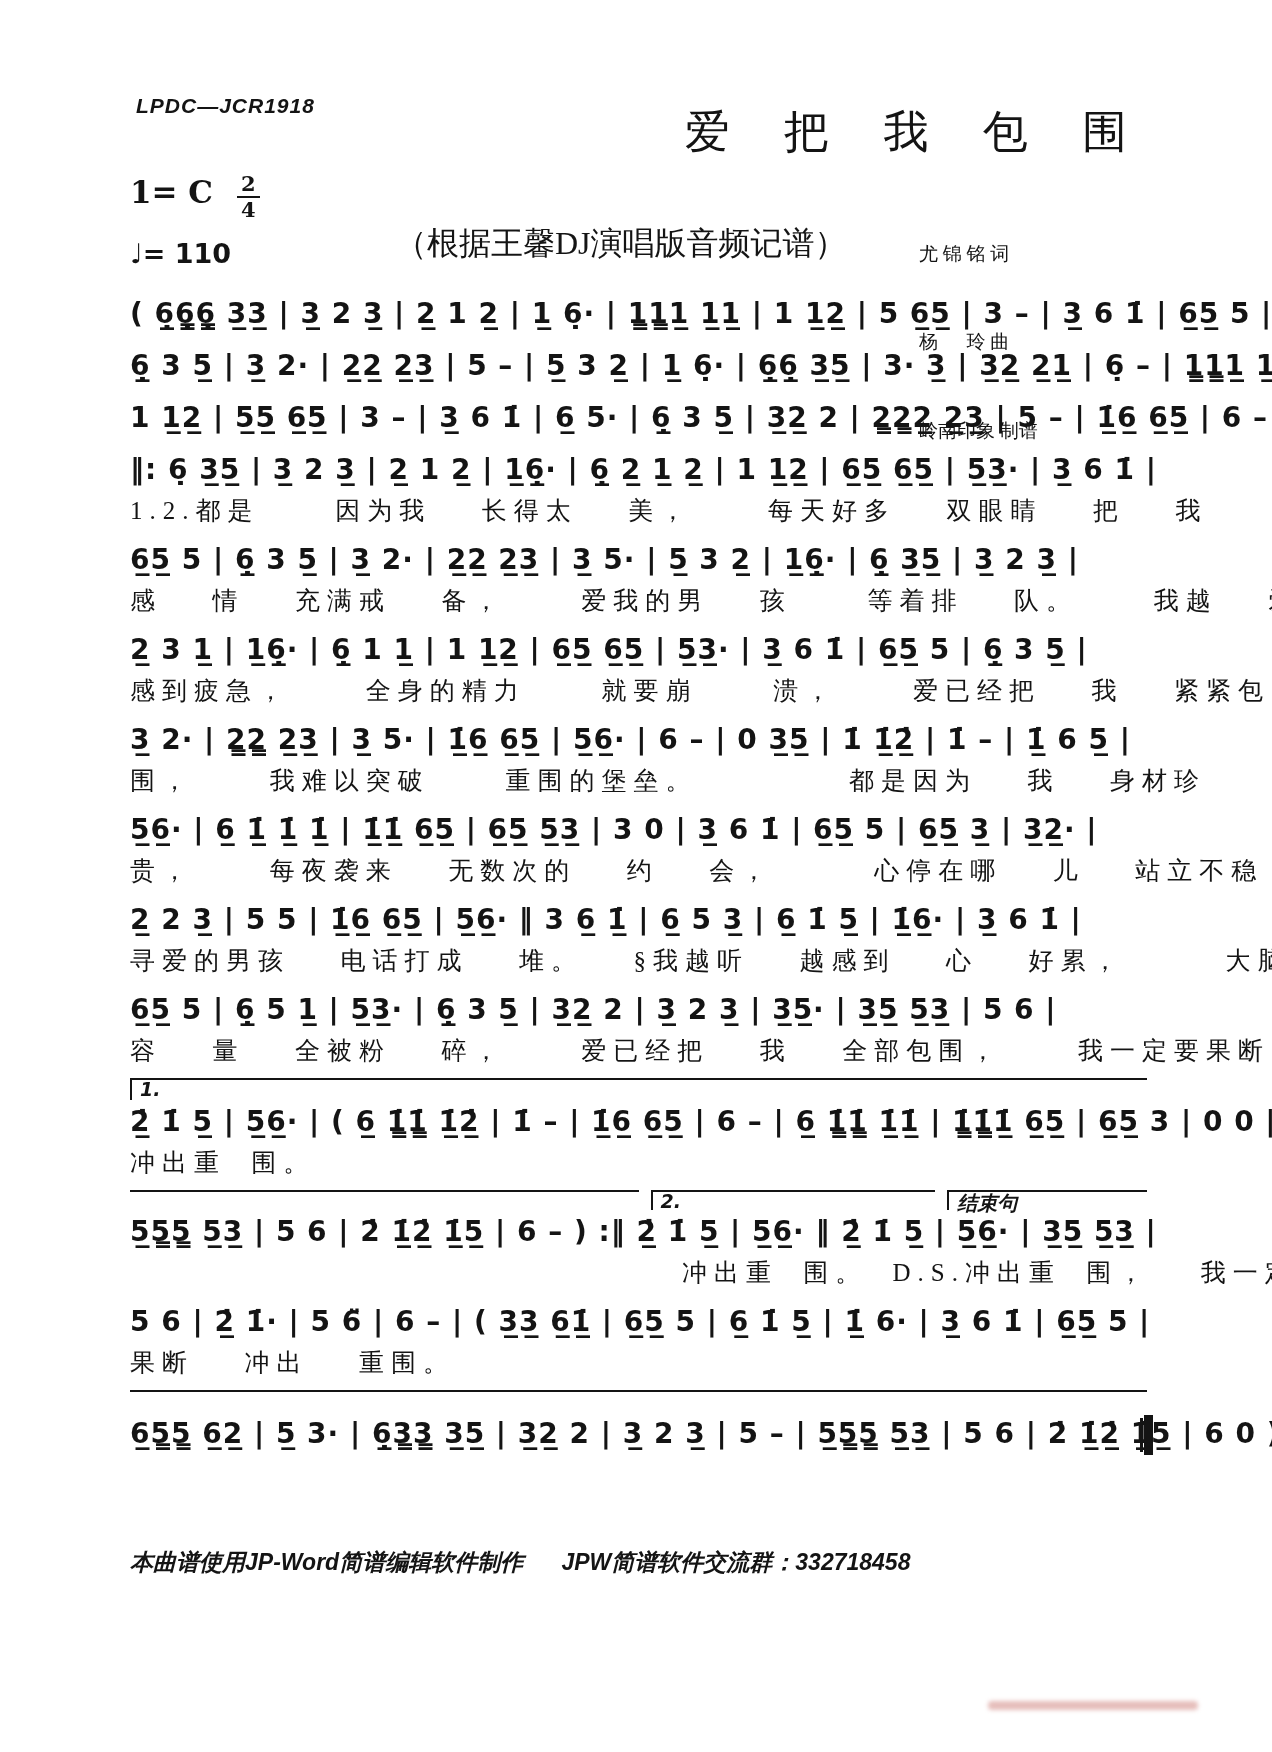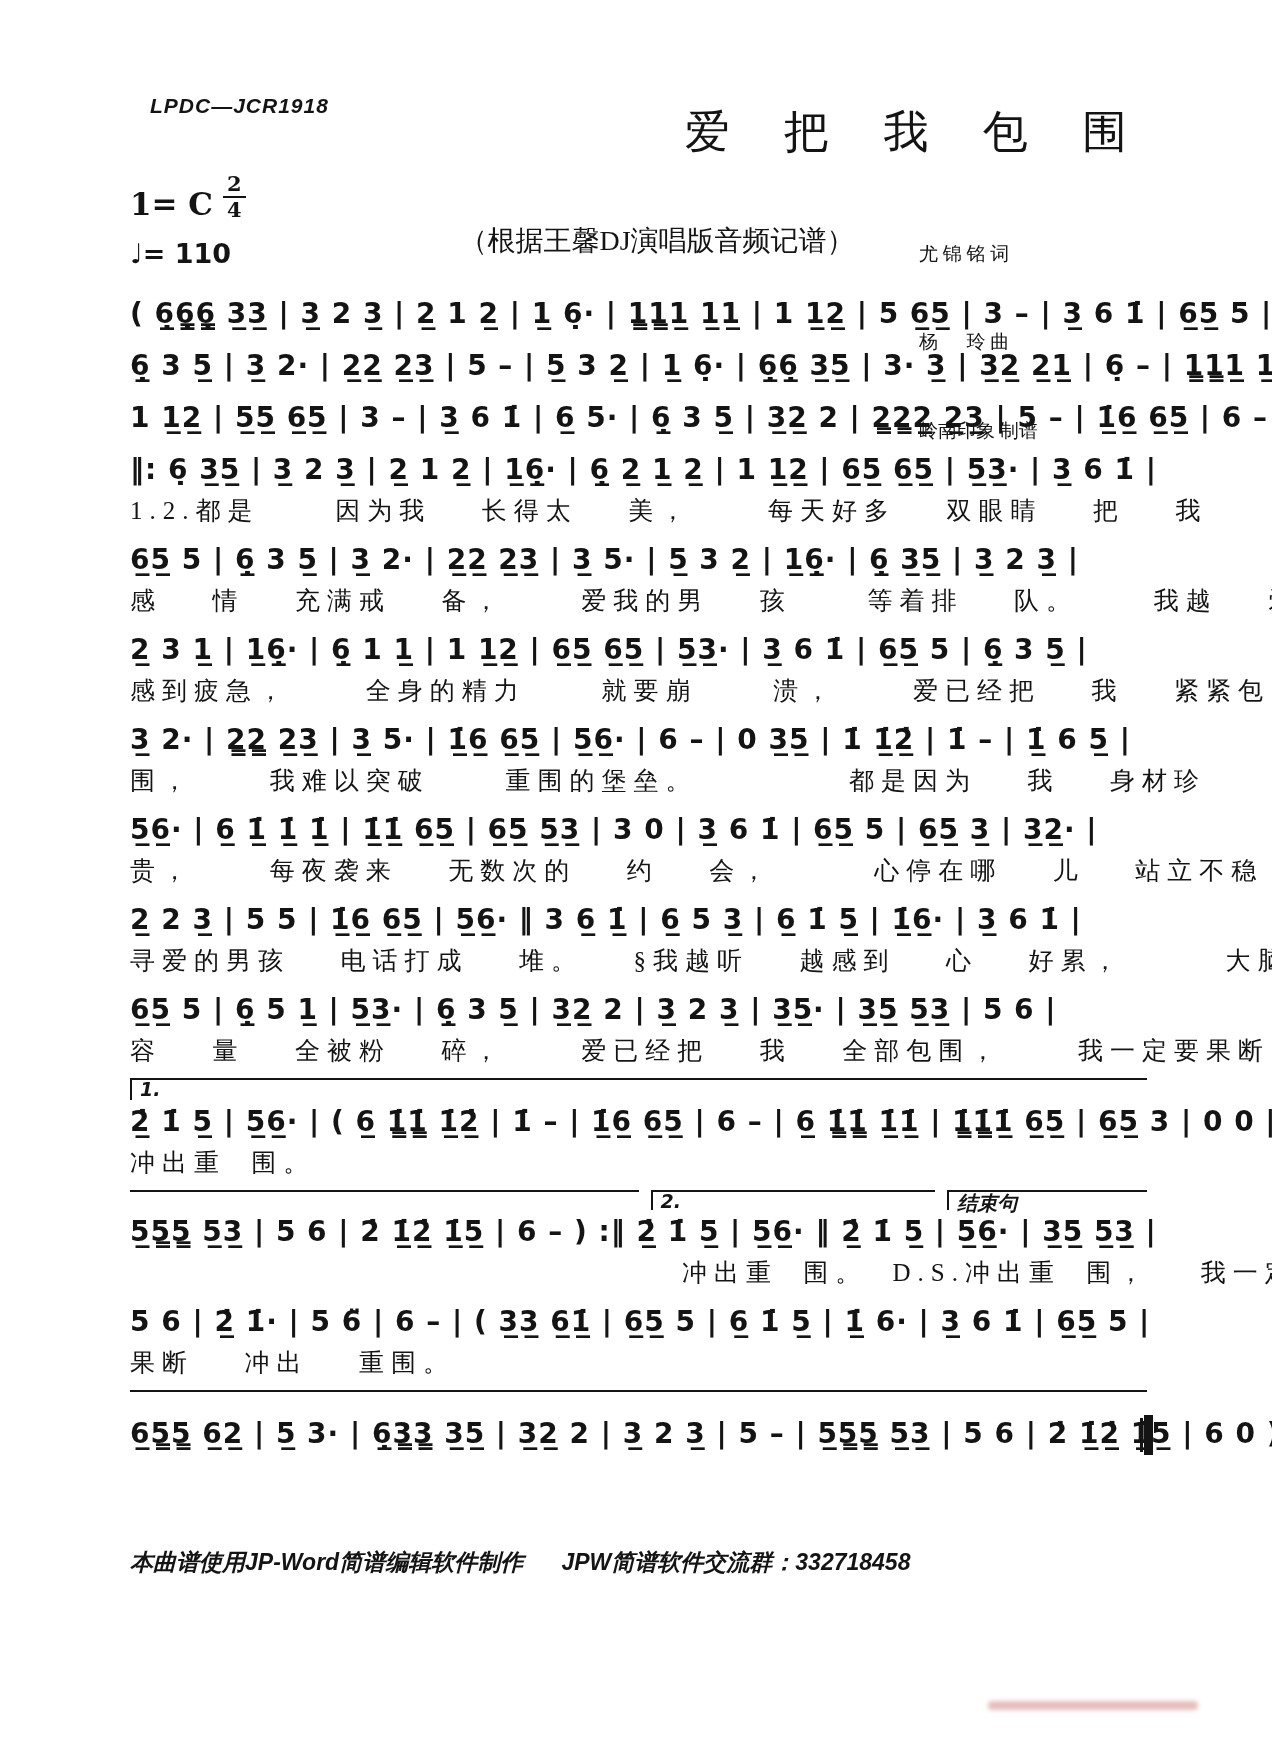--- a/index.html
+++ b/index.html
@@ -2,35 +2,35 @@
 <html><head>
 <meta charset="utf-8">
 <style>
   html,body{margin:0;padding:0;background:#ffffff;}
   body{width:1272px;height:1752px;overflow:hidden;font-family:"DejaVu Sans",sans-serif;color:#141414;}
   .page{position:relative;width:1272px;height:1752px;background:#ffffff;box-sizing:border-box;}
   .content{padding:88px 125px 0 130px;box-sizing:border-box;}
 
   
   .header-row{position:relative;height:86px;}
-  .catalog{position:absolute;left:20px;top:6px;font-family:"Liberation Sans",sans-serif;
+  .catalog{position:absolute;left:6px;top:6px;font-family:"Liberation Sans",sans-serif;
            font-style:italic;font-weight:bold;font-size:21px;letter-spacing:1px;}
   .title{text-align:right;font-family:"DejaVu Serif",serif;font-weight:normal;
          font-size:45px;letter-spacing:20px;padding-top:14px;}
 
   .meta-row{display:flex;height:118px;}
   .key-block{width:265px;}
   .key-line{font-family:"DejaVu Serif",serif;font-weight:bold;font-size:31px;
-            display:flex;align-items:flex-end;gap:10px;}
+            display:flex;align-items:flex-start;gap:24px;}
   .frac{display:inline-flex;flex-direction:column;align-items:center;font-size:21px;
         font-weight:bold;line-height:1.05;transform:translateY(-1px);}
   .frac .num{border-bottom:2px solid #141414;padding:0 4px 1px;}
   .frac .den{padding-top:1px;}
   .tempo{font-size:27px;font-weight:bold;margin-top:16px;}
-  .subtitle{flex:1;text-align:center;font-size:28px;margin-top:48px;
+  .subtitle{flex:1;text-align:left;font-size:32px;margin-top:48px;
             font-family:"Liberation Serif",serif;}
   .credits{width:228px;font-family:"Liberation Serif",serif;font-size:19px;
            line-height:1.55;margin-top:6px;white-space:pre;}
 
   
   .score{}
   .score-line{margin-bottom:6px;}
   .notes{font-weight:bold;font-size:28px;height:46px;line-height:44px;
          white-space:pre;letter-spacing:1px;}
   .lyrics{font-family:"Liberation Serif",serif;font-size:25px;height:38px;line-height:34px;

